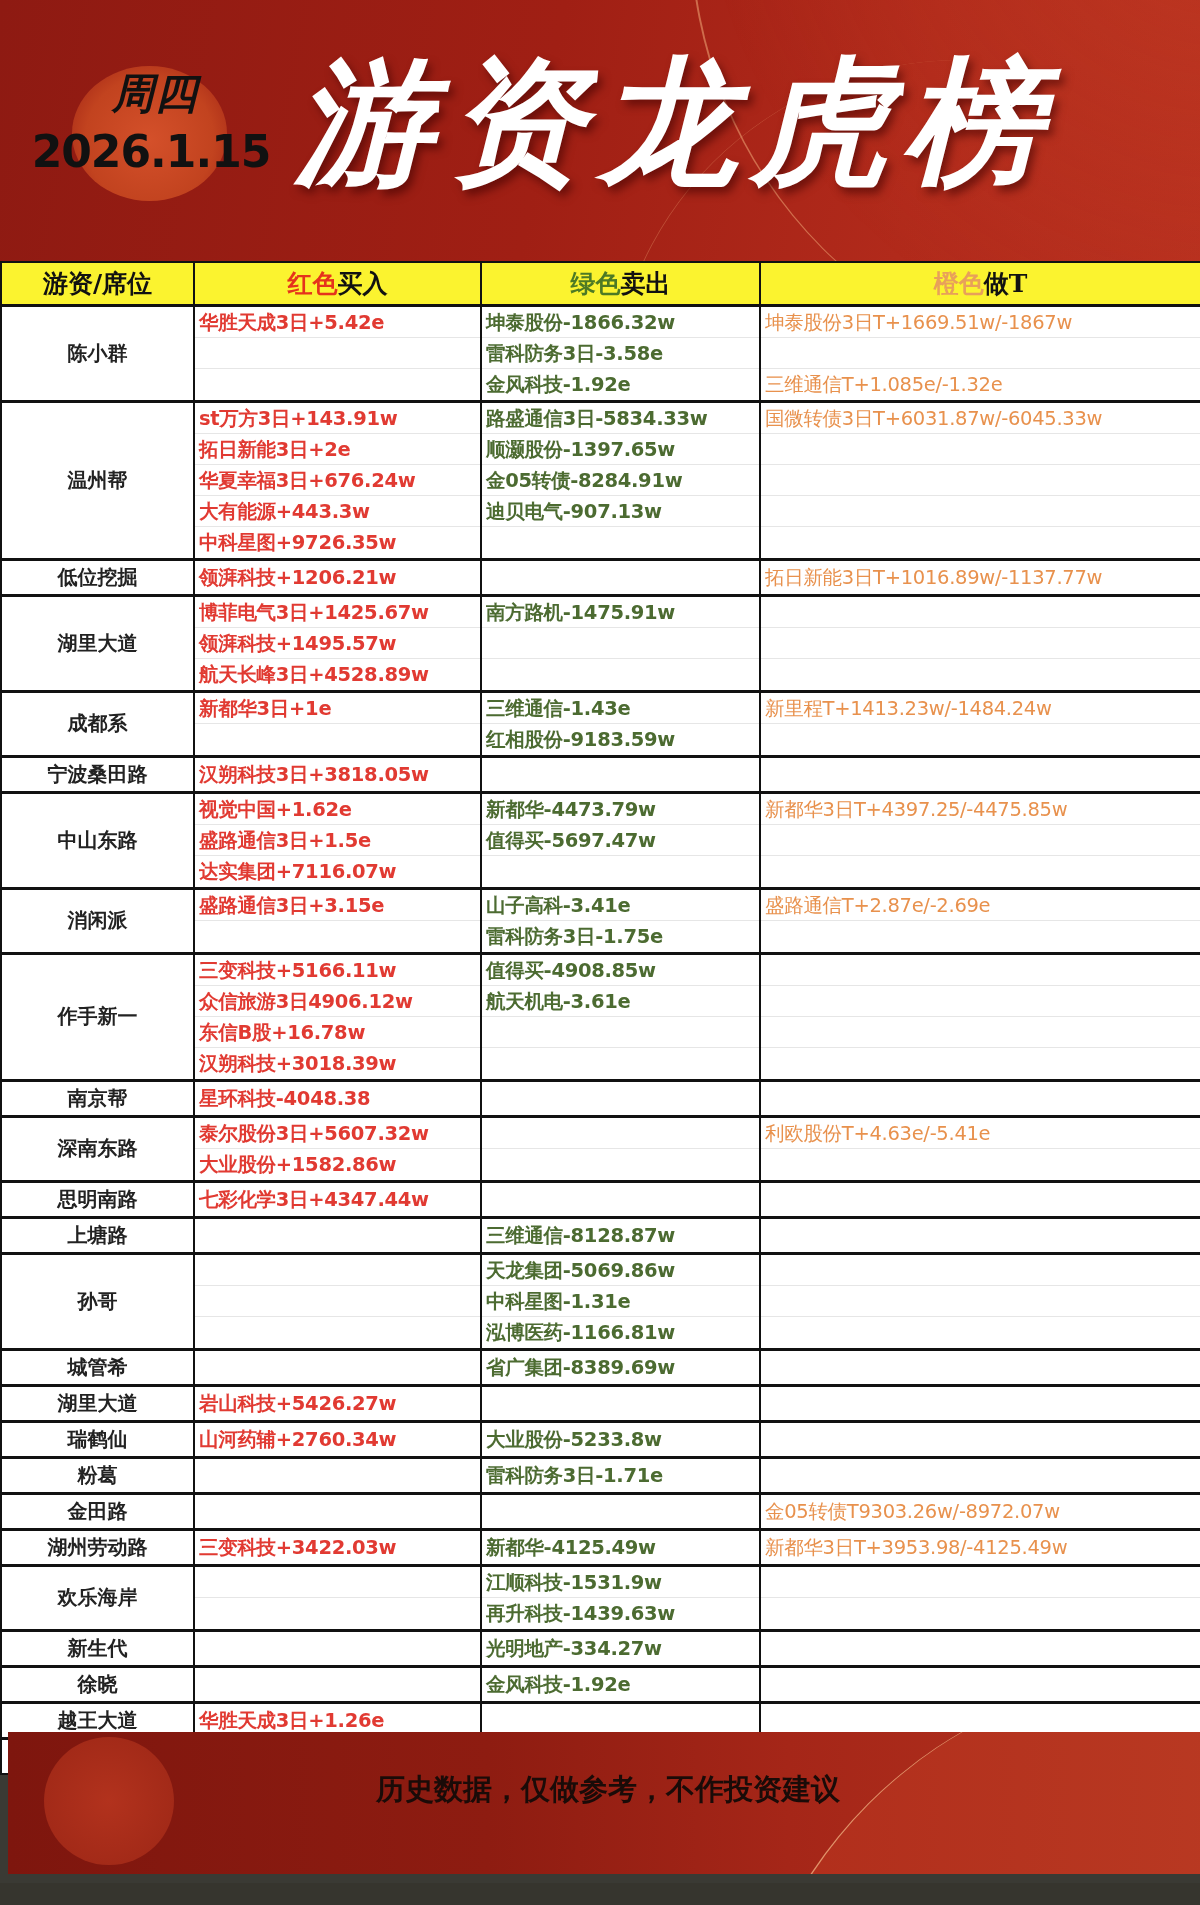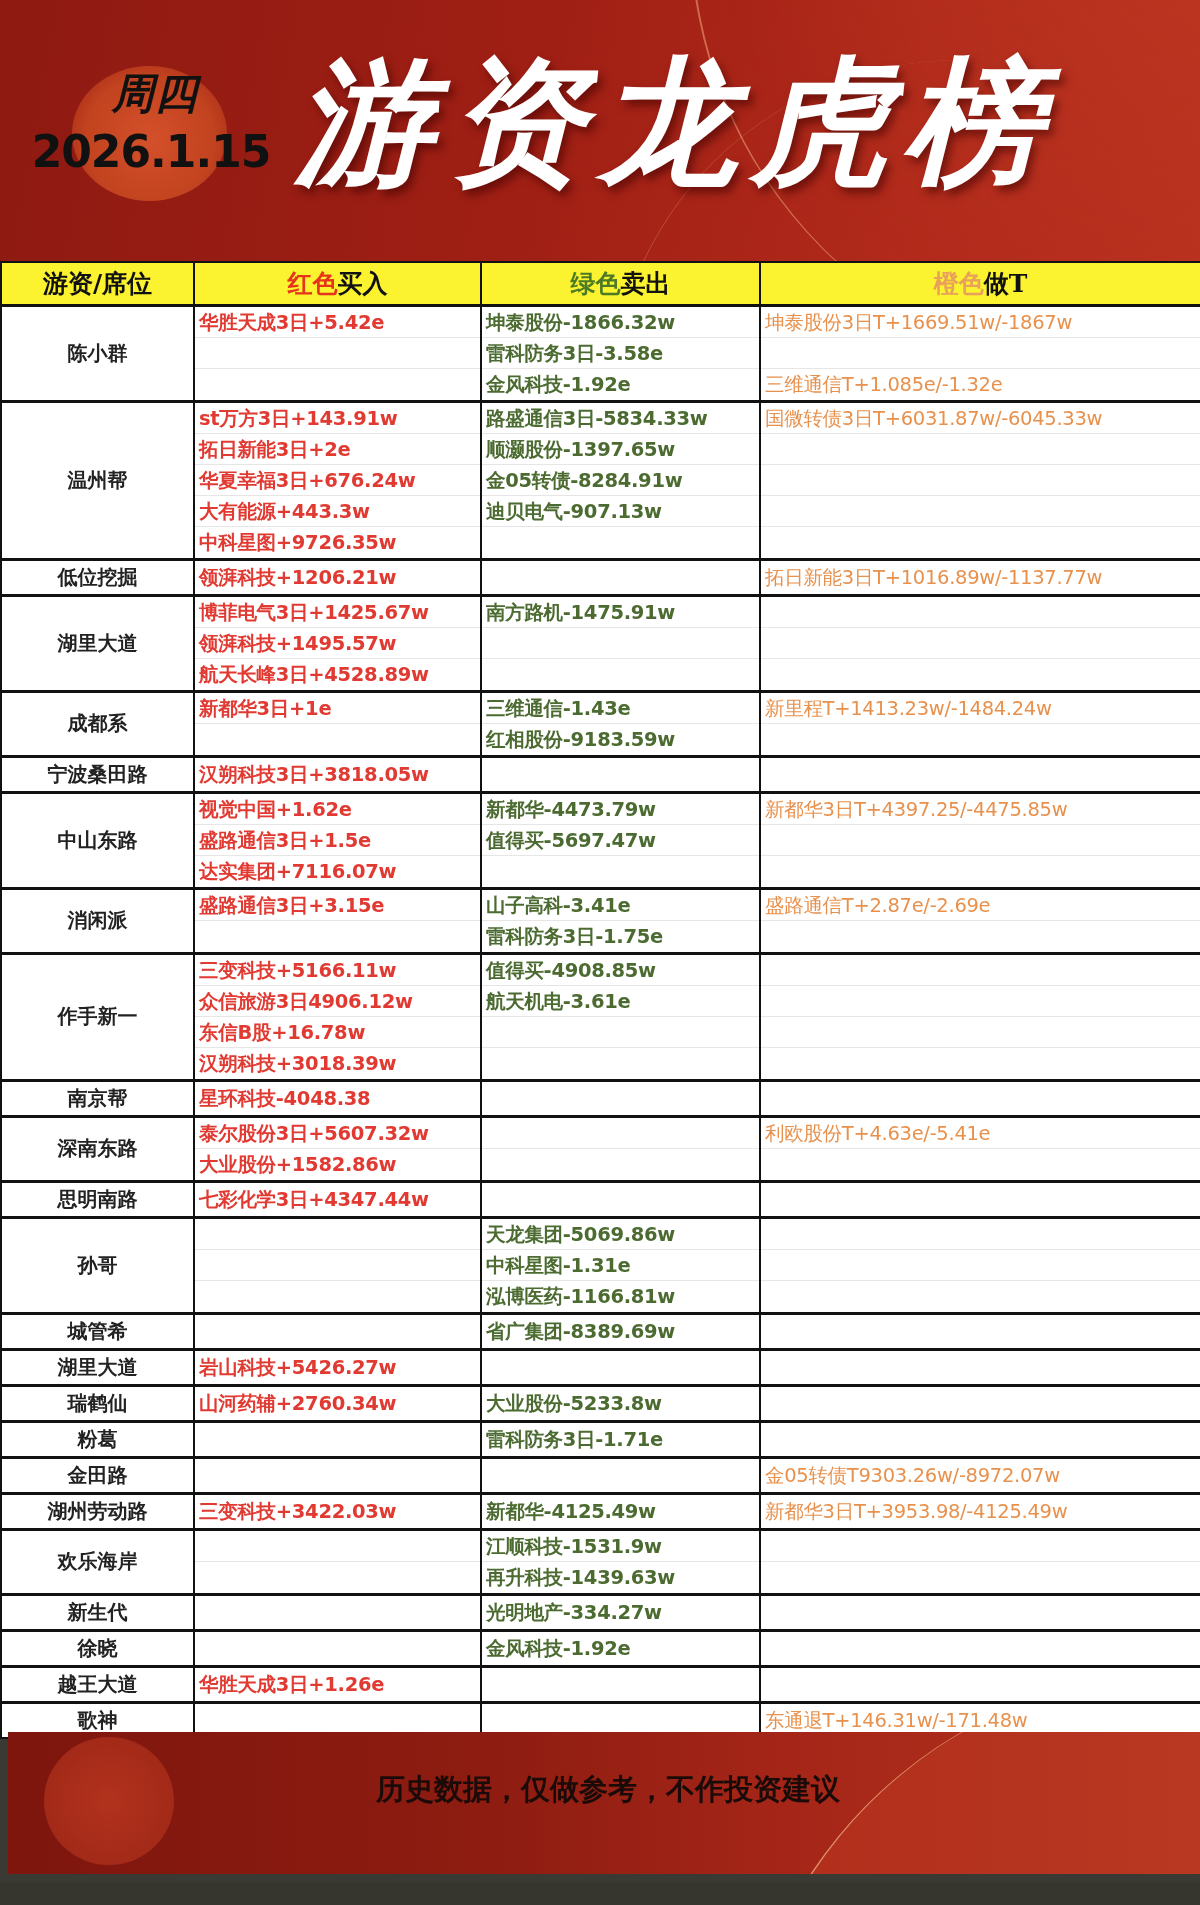--- a/index.html
+++ b/index.html
@@ -303,20 +303,32 @@
           <td>
             <div class="sub buy">七彩化学3日+4347.44w</div>
           </td>
           <td>
             <div class="sub sell"></div>
           </td>
           <td>
             <div class="sub t"></div>
           </td>
         </tr>
+        <tr class="group single">
+          <td class="name">上塘路</td>
+          <td>
+            <div class="sub buy"></div>
+          </td>
+          <td>
+            <div class="sub sell">三维通信-8128.87w</div>
+          </td>
+          <td>
+            <div class="sub t"></div>
+          </td>
+        </tr>
         <tr class="group">
           <td class="name">孙哥</td>
           <td>
             <div class="sub buy"></div>
             <div class="sub buy"></div>
             <div class="sub buy"></div>
           </td>
           <td>
             <div class="sub sell">天龙集团-5069.86w</div>
             <div class="sub sell">中科星图-1.31e</div>

